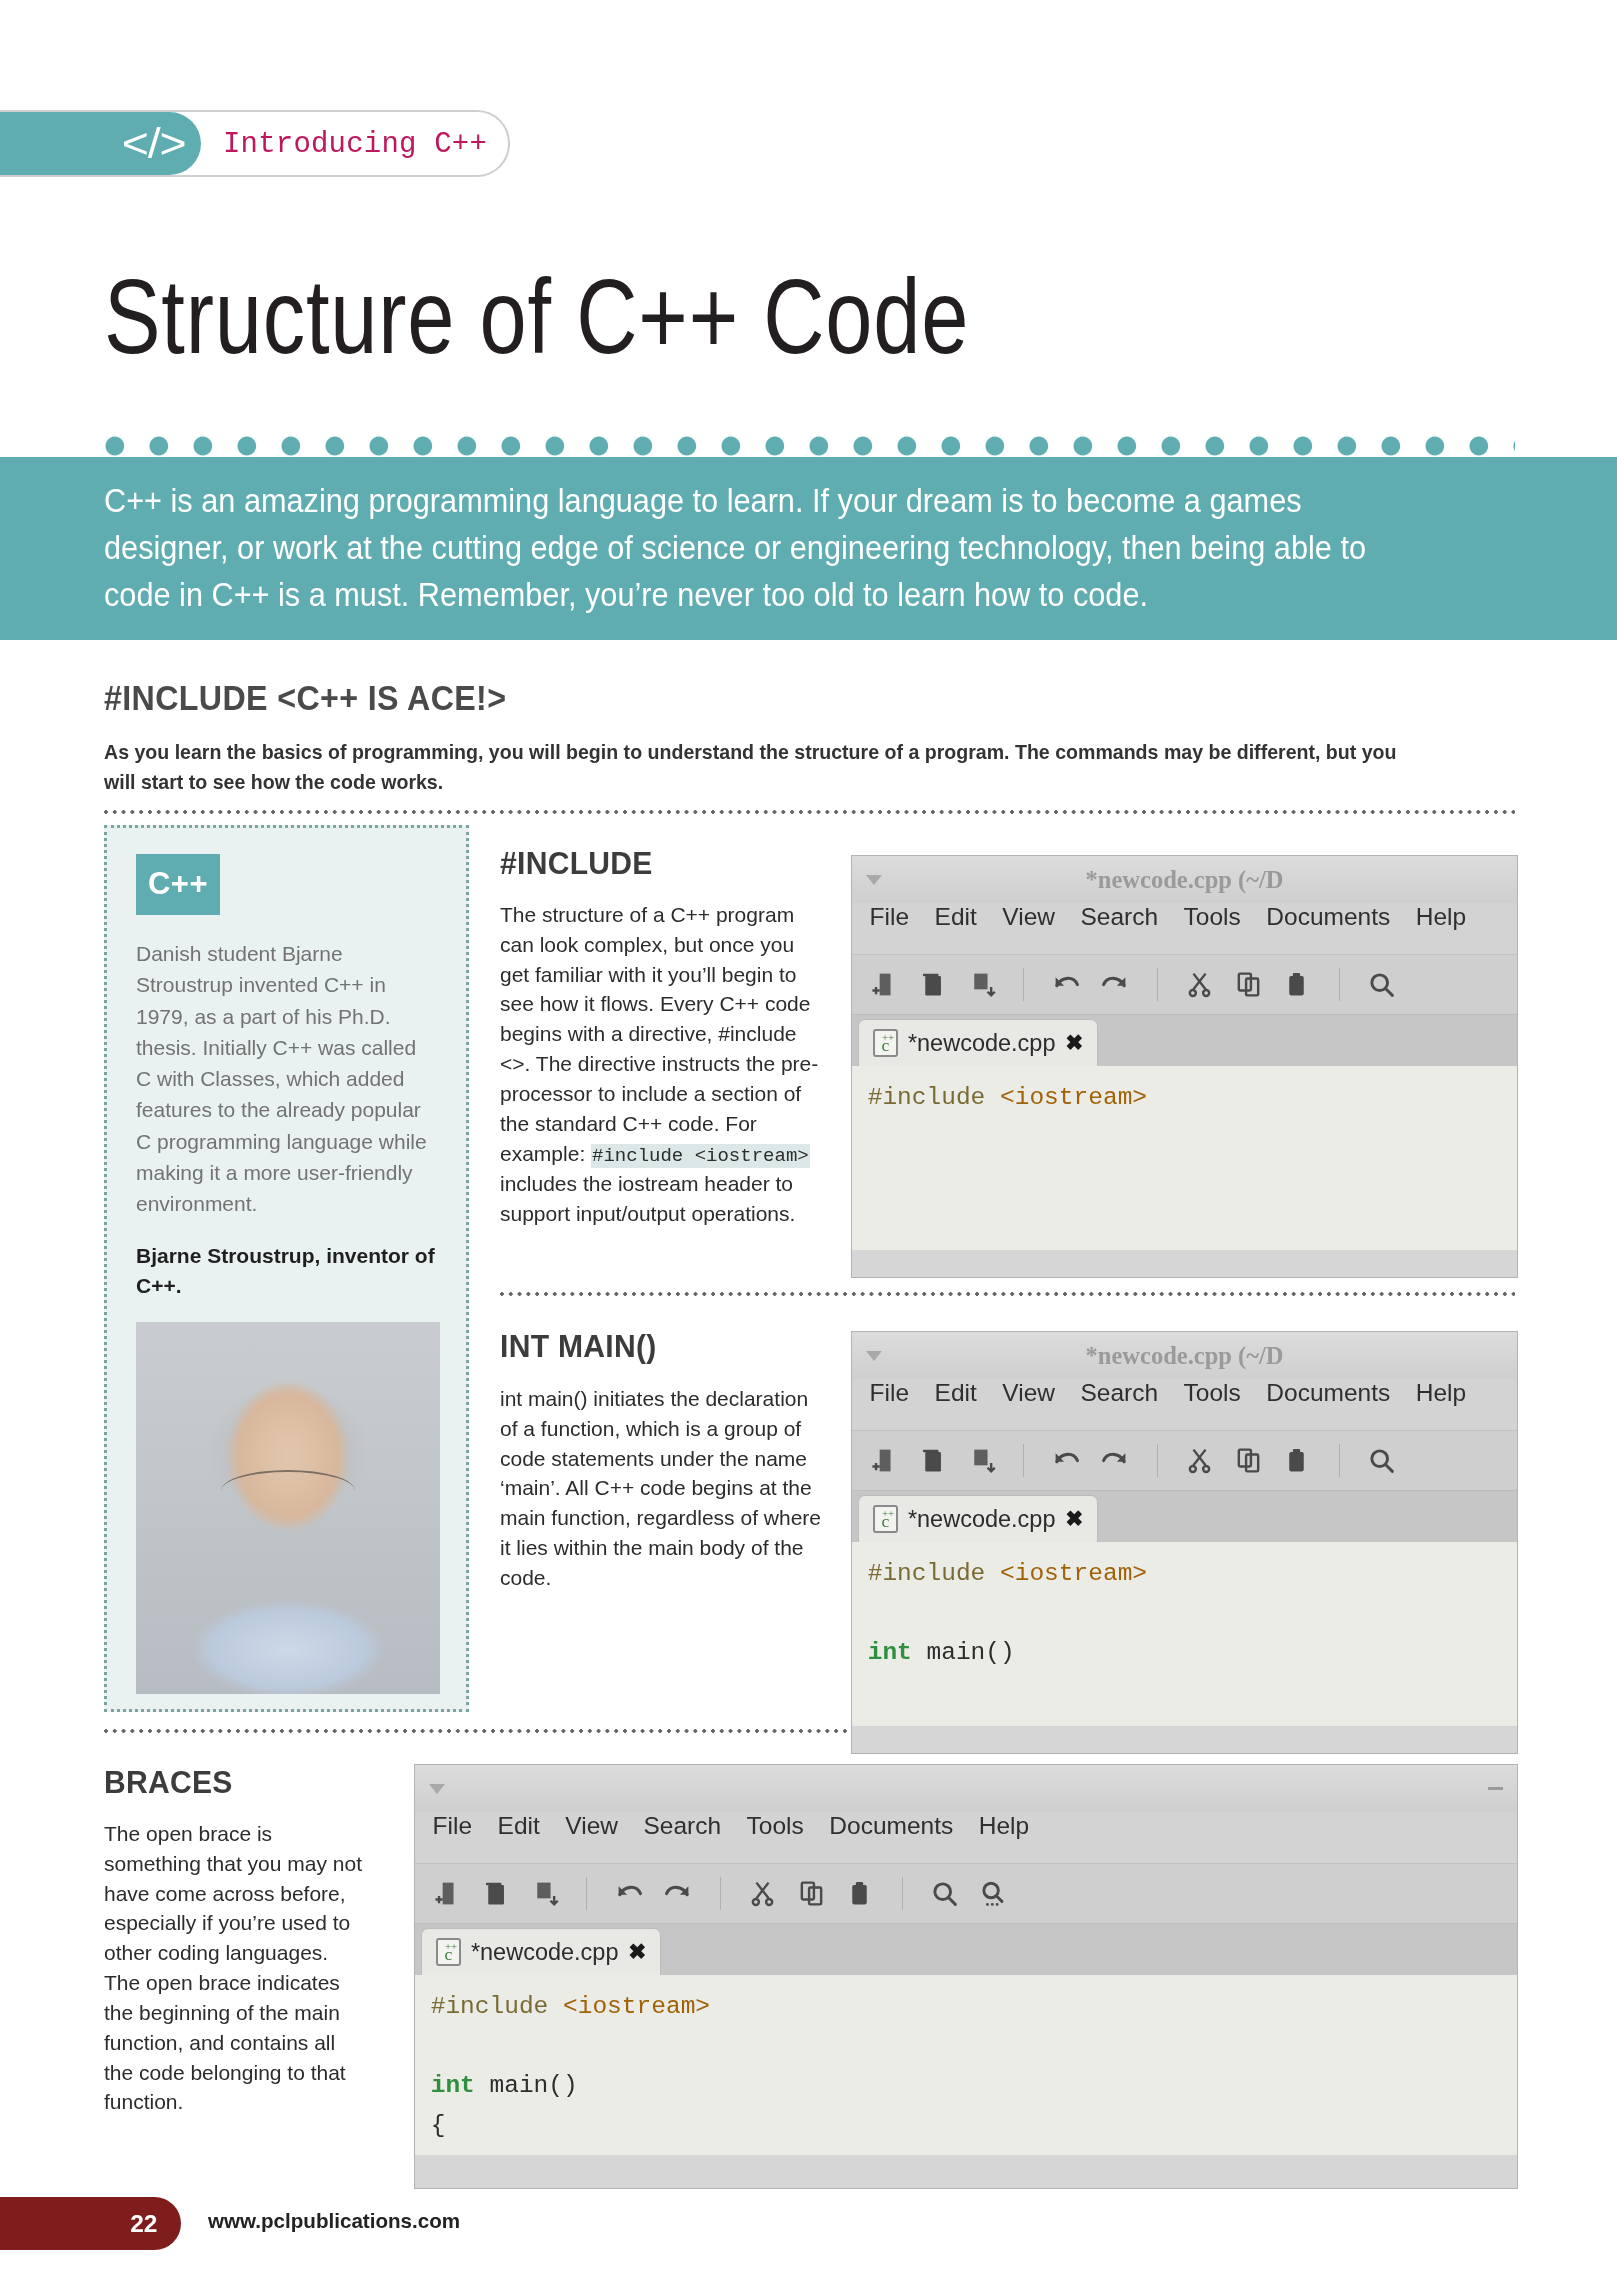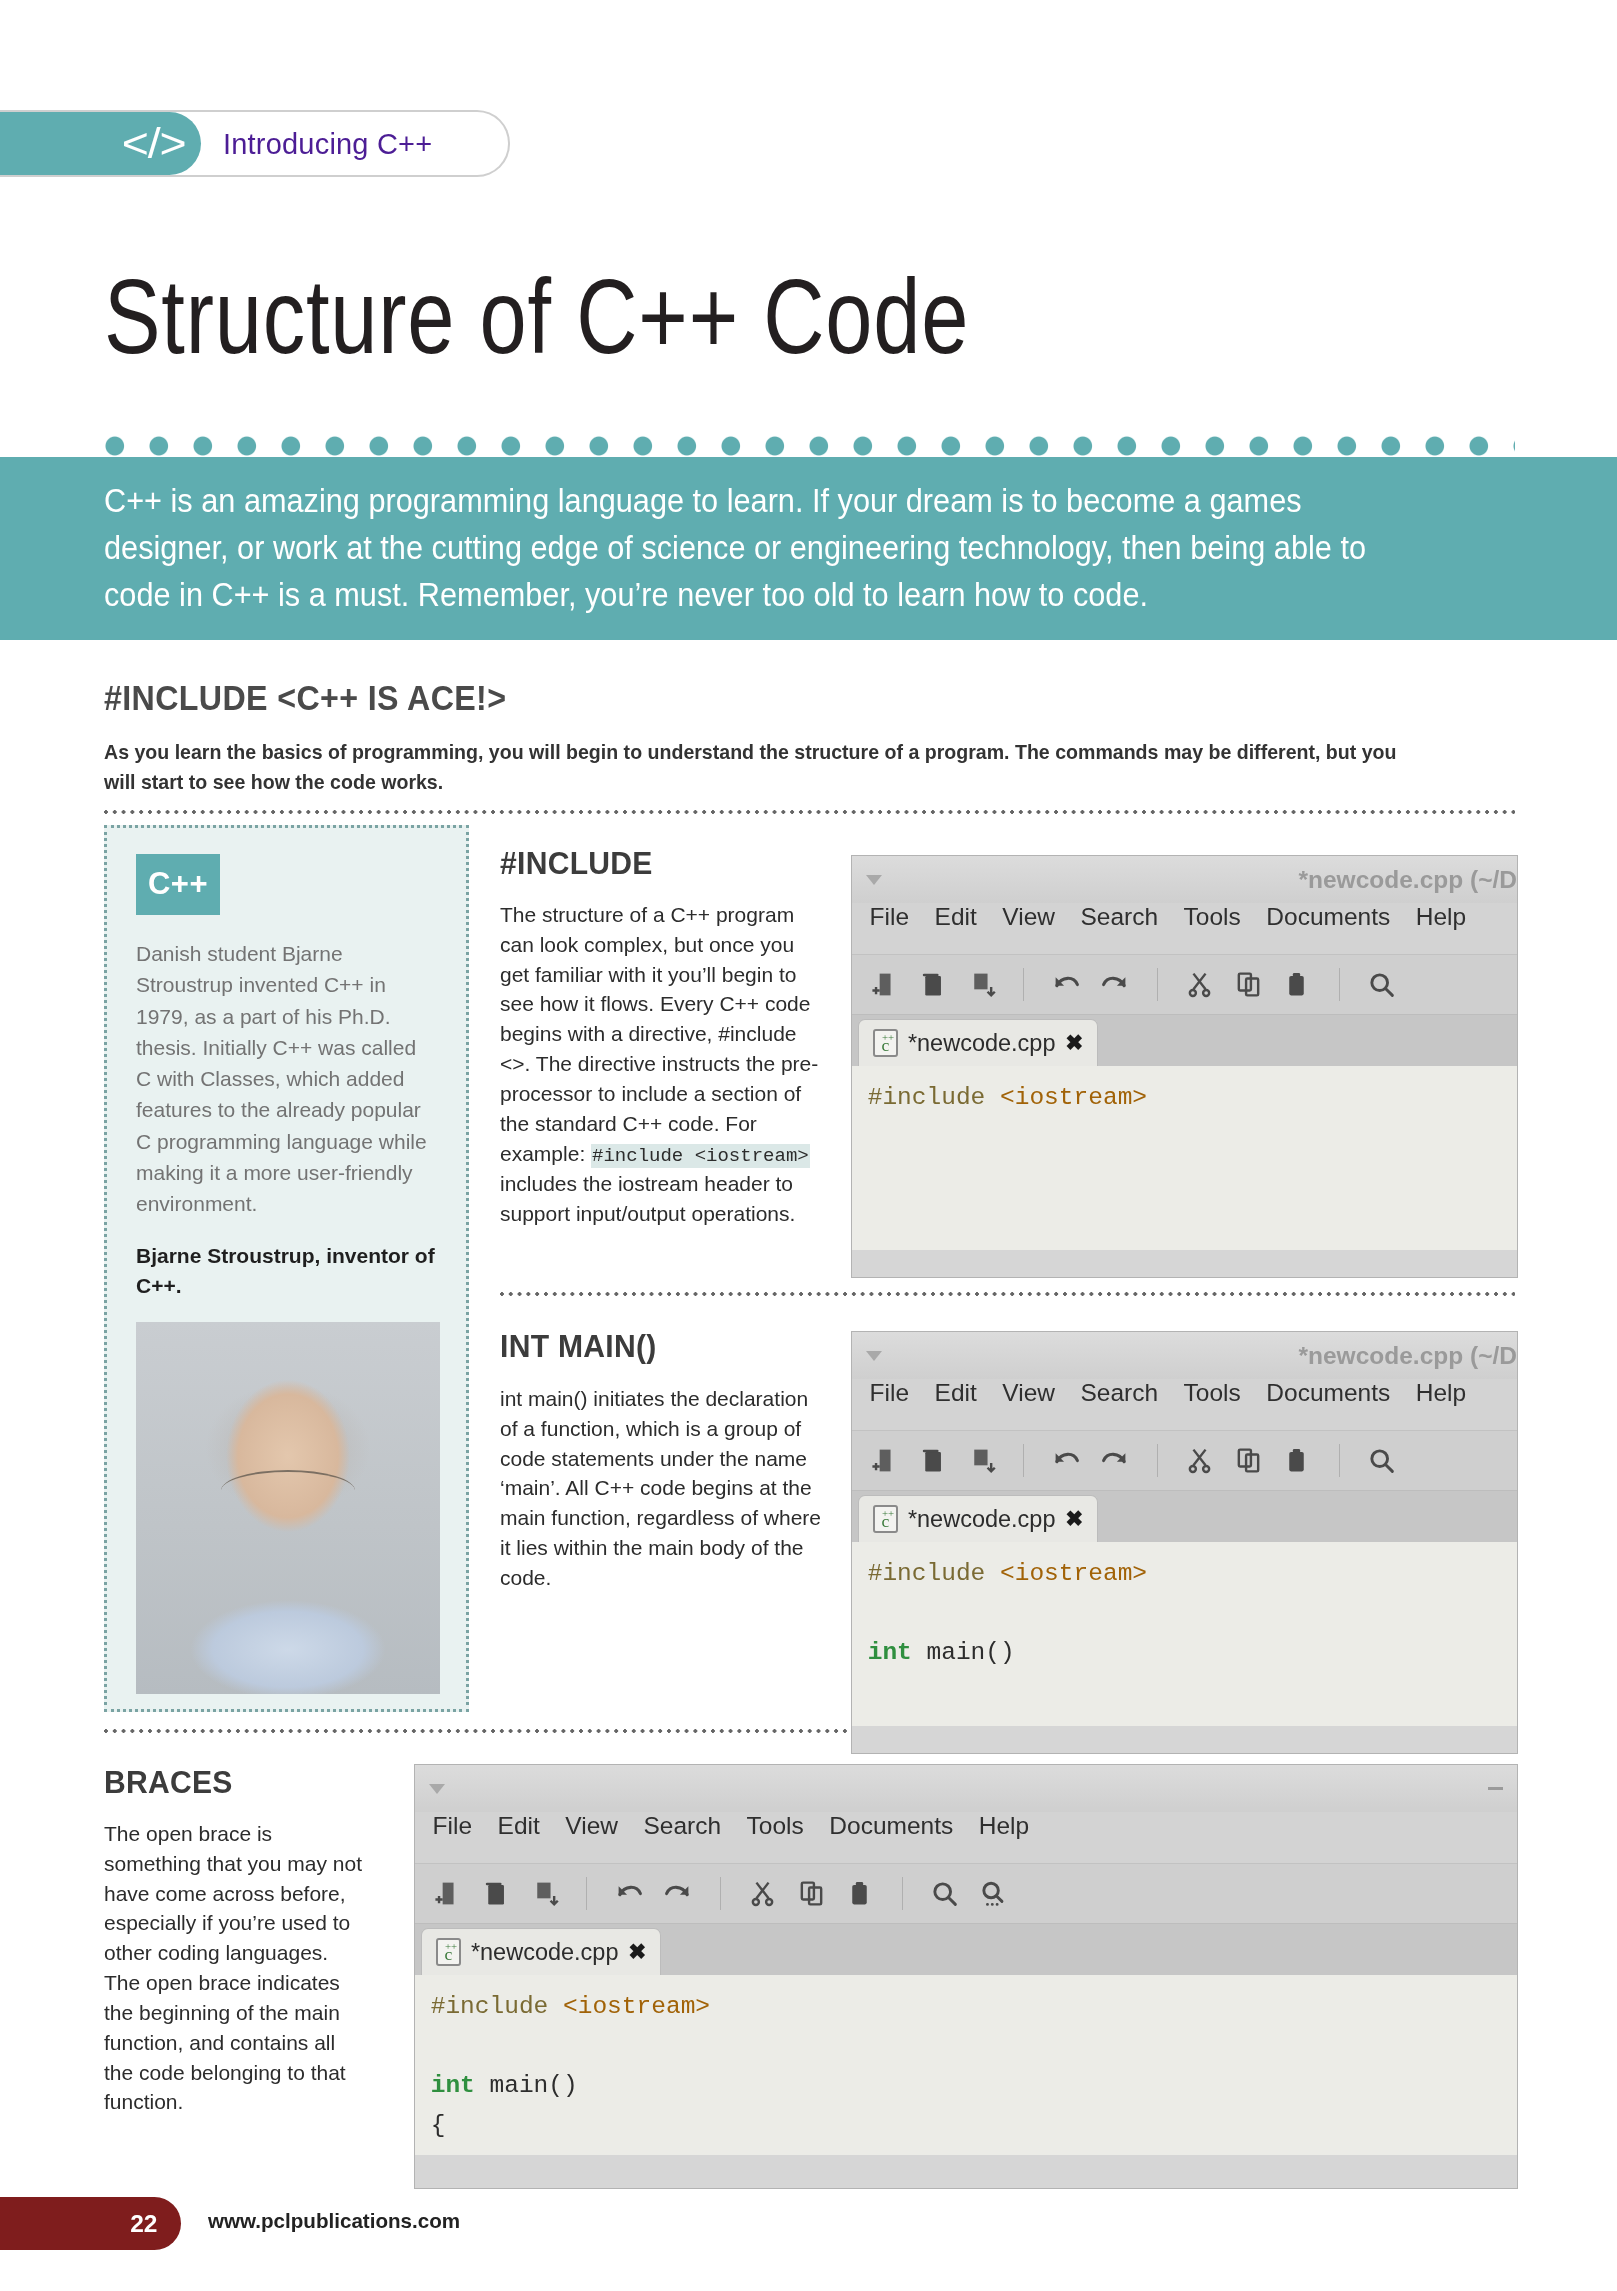--- a/index.html
+++ b/index.html
@@ -28,22 +28,22 @@
     display:flex; align-items:center; justify-content:flex-end;
     padding-right: 17.6px;
   }
   .code-glyph {
     color:#fff; font-size: 43px; font-weight: 400; letter-spacing:-1px;
     font-family:"Liberation Sans", sans-serif;
     transform: scaleX(1.08);
   }
   .chapter-label {
     position:absolute; left: 223px; top: 50%; transform: translateY(-50%);
-    font-size: 29px; color: #4c1d95; letter-spacing: 0.2px;
-    font-family:Liberation Sans, sans-serif;
+    font-size: 29px; color: #be185d; letter-spacing: 0.2px;
+    font-family:Liberation Mono, monospace;
   }
 
   
   .page-title {
     position:absolute; left: 104px; top: 263px;
     font-size: 106px; line-height: 1; color: #231f20;
     font-family:"Liberation Sans Narrow","Liberation Sans", sans-serif;
     transform: scaleX(.80); transform-origin: left top;
     letter-spacing: 1px; font-weight: 400; white-space: nowrap;
   }
@@ -148,23 +148,23 @@
   .win-title {
     height: 47px; display:flex; align-items:center;
     background: linear-gradient(180deg,#dcdcdc 0%, #cfcfcf 100%);
     padding: 0 13.7px; position:relative;
   }
   .win-caret {
     width:0;height:0;border-left:8.8px solid transparent;border-right:8.8px solid transparent;
     border-top: 10.8px solid #a9a9a9;
   }
   .win-title-text {
-    position:absolute; left:0; right:0; text-align:right;
+    position:absolute; left:0; right:0; text-align:center;
     font-size: 24.5px; font-weight:700; color:#9a9a9a;
-    font-family:Liberation Sans, sans-serif;
+    font-family:Liberation Serif, serif;
   }
   .win-title-text.dark { color:#4c4c4c; }
   .win-min { position:absolute; right: 13.7px; width:15.7px;height:2.9px;background:#9a9a9a; }
 
   .menubar {
     height: 51px; display:flex; gap: 25.5px;
     padding: 0 17.6px; background:#d3d3d3;
     font-size: 24.5px; color:#2f2f2f;
     font-family:"Liberation Sans Narrow","Liberation Sans", sans-serif;
   }

